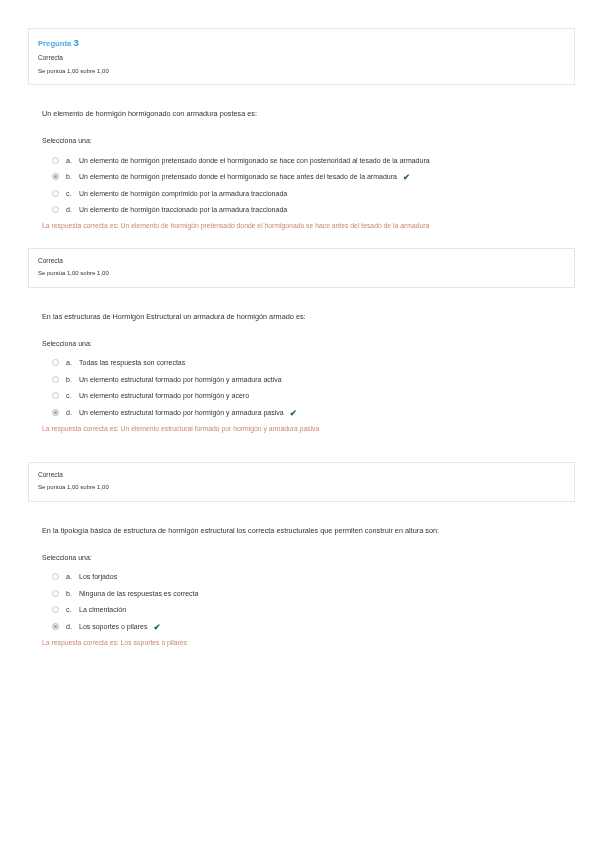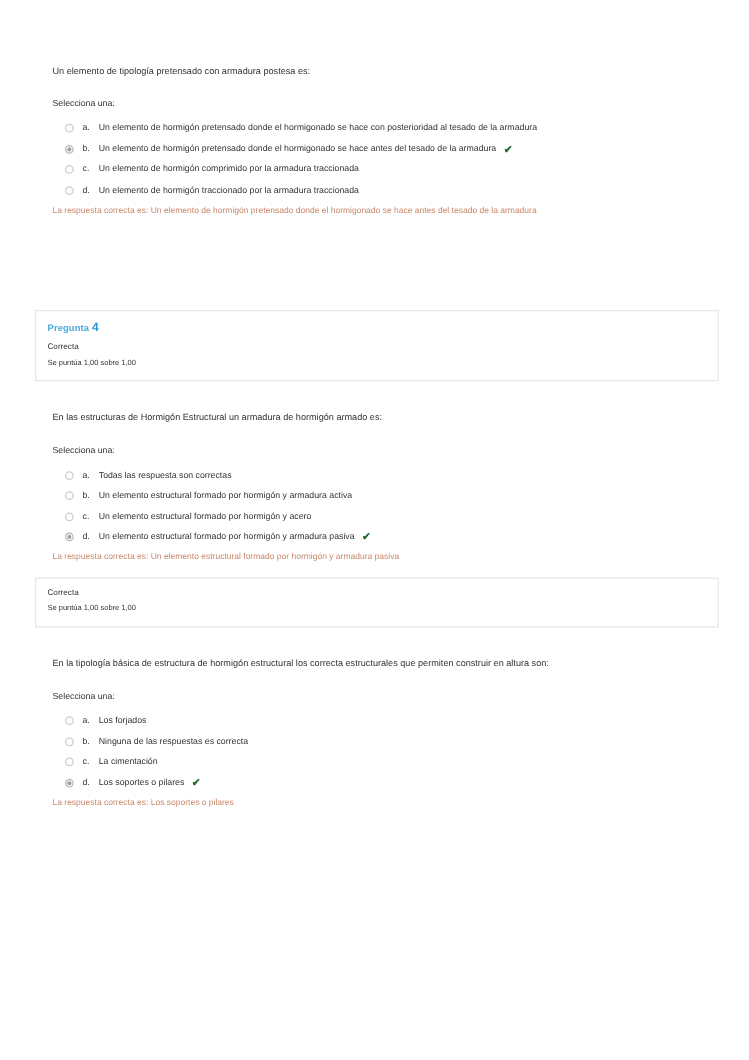--- a/index.html
+++ b/index.html
@@ -161,22 +161,27 @@
     margin: 0;
     padding-left: 14px;
   }
 </style>
 </head>
 <body>
 
 <div class="page">
 
 <div class="question" style="top: 28px;">
+    <div class="q-header">
+      <p class="q-no"><span>Pregunta</span>&nbsp;<span class="num">3</span></p>
+      <p class="q-state">Correcta</p>
+      <p class="q-grade">Se puntúa 1,00 sobre 1,00</p>
+    </div>
     <div class="q-body">
-      <p class="q-text">Un elemento de tipología pretensado con armadura postesa es:</p>
+      <p class="q-text">Un elemento de hormigón hormigonado con armadura postesa es:</p>
       <p class="q-prompt">Selecciona una:</p>
       <ul class="answers">
 
     <li class="answer">
       <span class="radio"></span>
       <span class="a-letter">a.</span>
       <span class="a-text"><span>Un elemento de hormigón pretensado donde el hormigonado se hace con posterioridad al tesado de la armadura</span></span>
     </li>
     <li class="answer">
       <span class="radio checked"></span>
@@ -192,21 +197,20 @@
       <span class="radio"></span>
       <span class="a-letter">d.</span>
       <span class="a-text"><span>Un elemento de hormigón traccionado por la armadura traccionada</span></span>
     </li>
       </ul>
     </div>
     <p class="feedback">La respuesta correcta es: Un elemento de hormigón pretensado donde el hormigonado se hace antes del tesado de la armadura</p>
   </div>
     <div class="question" style="top: 248px;">
     <div class="q-header">
-      <p class="q-no"><span>Pregunta</span>&nbsp;<span class="num">4</span></p>
       <p class="q-state">Correcta</p>
       <p class="q-grade">Se puntúa 1,00 sobre 1,00</p>
     </div>
     <div class="q-body">
       <p class="q-text">En las estructuras de Hormigón Estructural un armadura de hormigón armado es:</p>
       <p class="q-prompt">Selecciona una:</p>
       <ul class="answers">
 
     <li class="answer">
       <span class="radio"></span>

